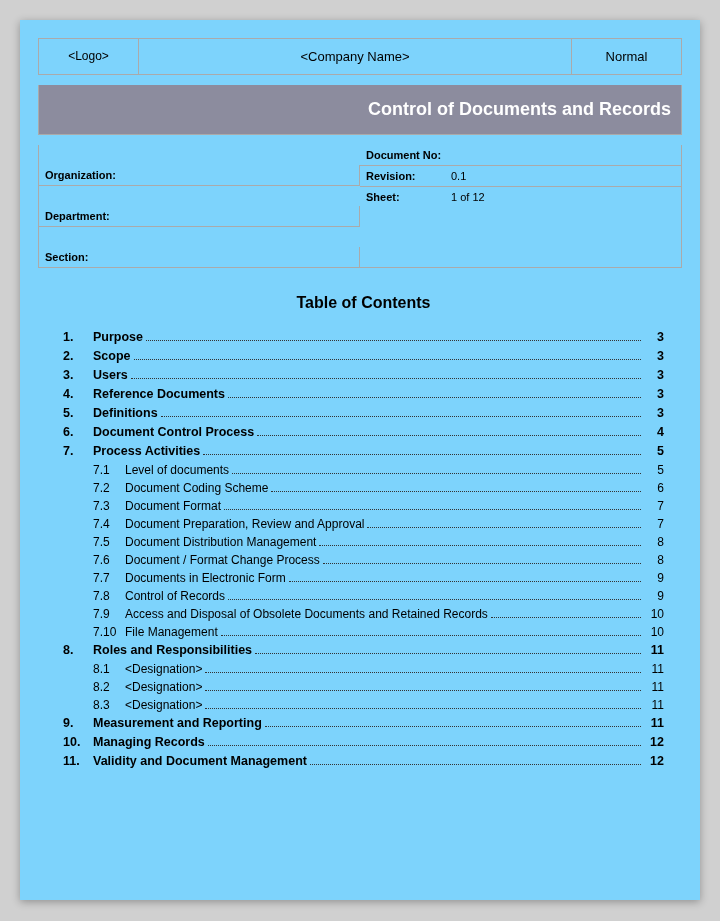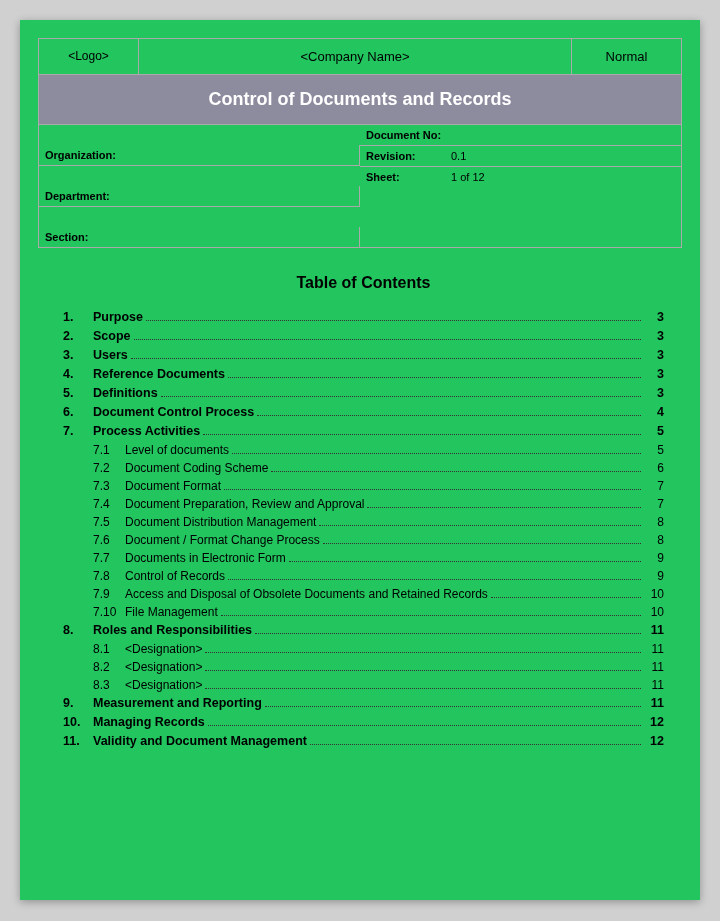--- a/index.html
+++ b/index.html
@@ -5,21 +5,21 @@
     * { margin: 0; padding: 0; box-sizing: border-box; }
     body {
       background: #d0d0d0;
       display: flex;
       justify-content: center;
       align-items: flex-start;
       min-height: 921px;
       font-family: 'Times New Roman', Times, serif;
     }
     .page {
-      background: #22c55e;
+      background: #7dd3fc;
       width: 680px;
       min-height: 880px;
       margin: 20px auto;
       padding: 0;
       box-shadow: 0 2px 8px rgba(0,0,0,0.3);
     }
     
     .header-bar {
       display: flex;
       border: 1.5px solid #aaa;
@@ -44,23 +44,23 @@
       width: 110px;
       border-left: 1.5px solid #aaa;
       padding: 10px 11px;
       font-size: 13px;
       text-align: center;
       font-family: Arial, sans-serif;
     }
     
     .title-bar {
       background: #8c8c9e;
-      margin: 0 18px;
+      margin: 10px 18px;
       padding: 14px 10px;
-      text-align: center;
+      text-align: right;
       border: 1.5px solid #aaa;
       border-top: none;
     }
     .title-bar span {
       color: #ffffff;
       font-size: 18px;
       font-weight: bold;
       font-family: Arial, sans-serif;
     }
     

